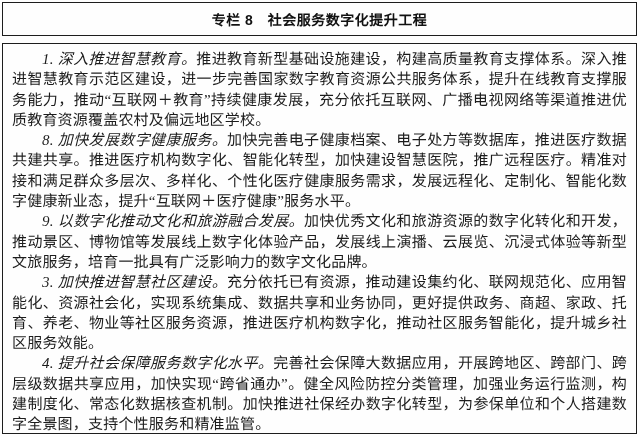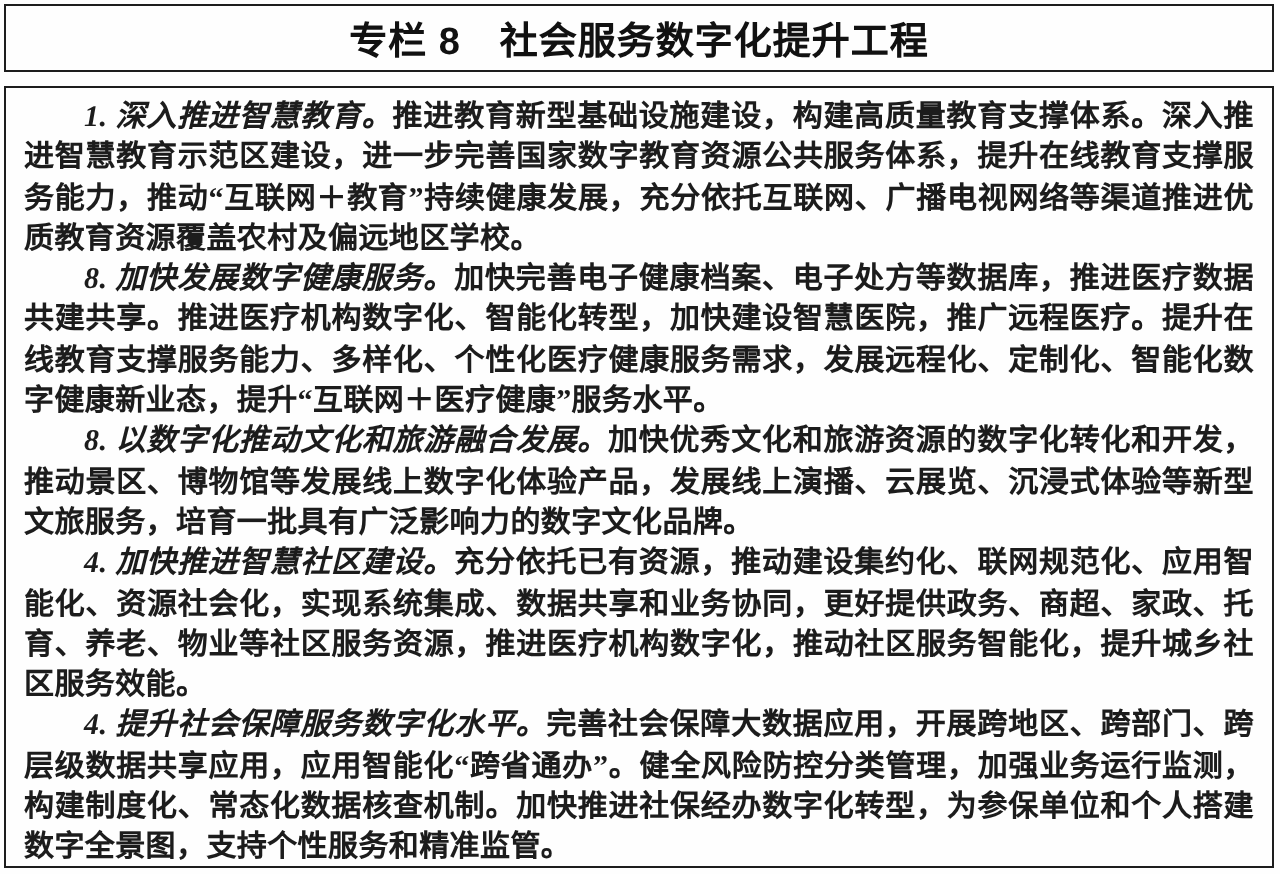--- a/index.html
+++ b/index.html
@@ -28,21 +28,21 @@
     border: 1.5px solid #1d1d1d;
     display: flex;
     align-items: center;
     justify-content: center;
     background: #fefefe;
   }
   .title {
     margin: 0;
     font-family: "Liberation Sans", sans-serif;
     font-weight: 700;
-    font-size: 19px;
+    font-size: 14px;
     letter-spacing: 0.5px;
     color: #111;
     white-space: nowrap;
   }
   .content-box {
     box-sizing: border-box;
     position: absolute;
     left: 2px;
     top: 43px;
     width: 635px;
@@ -54,43 +54,42 @@
   .para {
     margin: 0;
     font-size: 15px;
     line-height: 20.3px;
     text-align: justify;
     text-indent: 2em;
     letter-spacing: 0.2px;
   }
   .lead {
     font-style: italic; 
-    font-weight: 700;
+    font-weight: 400;
   }
   .body-text {
     font-style: normal;
-    font-weight: bold;
   }
 </style>
 </head>
 <body>
 
 <div class="page">
 
   <div class="title-box">
     <h1 class="title">专栏 8　社会服务数字化提升工程</h1>
   </div>
 
   <div class="content-box">
 
     <p class="para"><span class="lead">1. 深入推进智慧教育。</span><span class="body-text">推进教育新型基础设施建设，构建高质量教育支撑体系。深入推进智慧教育示范区建设，进一步完善国家数字教育资源公共服务体系，提升在线教育支撑服务能力，推动“互联网＋教育”持续健康发展，充分依托互联网、广播电视网络等渠道推进优质教育资源覆盖农村及偏远地区学校。</span></p>
 
-    <p class="para"><span class="lead">8. 加快发展数字健康服务。</span><span class="body-text">加快完善电子健康档案、电子处方等数据库，推进医疗数据共建共享。推进医疗机构数字化、智能化转型，加快建设智慧医院，推广远程医疗。提升在线教育支撑服务能力、多样化、个性化医疗健康服务需求，发展远程化、定制化、智能化数字健康新业态，提升“互联网＋医疗健康”服务水平。</span></p>
+    <p class="para"><span class="lead">8. 加快发展数字健康服务。</span><span class="body-text">加快完善电子健康档案、电子处方等数据库，推进医疗数据共建共享。推进医疗机构数字化、智能化转型，加快建设智慧医院，推广远程医疗。精准对接和满足群众多层次、多样化、个性化医疗健康服务需求，发展远程化、定制化、智能化数字健康新业态，提升“互联网＋医疗健康”服务水平。</span></p>
 
-    <p class="para"><span class="lead">8. 以数字化推动文化和旅游融合发展。</span><span class="body-text">加快优秀文化和旅游资源的数字化转化和开发，推动景区、博物馆等发展线上数字化体验产品，发展线上演播、云展览、沉浸式体验等新型文旅服务，培育一批具有广泛影响力的数字文化品牌。</span></p>
+    <p class="para"><span class="lead">9. 以数字化推动文化和旅游融合发展。</span><span class="body-text">加快优秀文化和旅游资源的数字化转化和开发，推动景区、博物馆等发展线上数字化体验产品，发展线上演播、云展览、沉浸式体验等新型文旅服务，培育一批具有广泛影响力的数字文化品牌。</span></p>
 
-    <p class="para"><span class="lead">4. 加快推进智慧社区建设。</span><span class="body-text">充分依托已有资源，推动建设集约化、联网规范化、应用智能化、资源社会化，实现系统集成、数据共享和业务协同，更好提供政务、商超、家政、托育、养老、物业等社区服务资源，推进医疗机构数字化，推动社区服务智能化，提升城乡社区服务效能。</span></p>
+    <p class="para"><span class="lead">3. 加快推进智慧社区建设。</span><span class="body-text">充分依托已有资源，推动建设集约化、联网规范化、应用智能化、资源社会化，实现系统集成、数据共享和业务协同，更好提供政务、商超、家政、托育、养老、物业等社区服务资源，推进医疗机构数字化，推动社区服务智能化，提升城乡社区服务效能。</span></p>
 
-    <p class="para"><span class="lead">4. 提升社会保障服务数字化水平。</span><span class="body-text">完善社会保障大数据应用，开展跨地区、跨部门、跨层级数据共享应用，应用智能化“跨省通办”。健全风险防控分类管理，加强业务运行监测，构建制度化、常态化数据核查机制。加快推进社保经办数字化转型，为参保单位和个人搭建数字全景图，支持个性服务和精准监管。</span></p>
+    <p class="para"><span class="lead">4. 提升社会保障服务数字化水平。</span><span class="body-text">完善社会保障大数据应用，开展跨地区、跨部门、跨层级数据共享应用，加快实现“跨省通办”。健全风险防控分类管理，加强业务运行监测，构建制度化、常态化数据核查机制。加快推进社保经办数字化转型，为参保单位和个人搭建数字全景图，支持个性服务和精准监管。</span></p>
 
   </div>
 
 </div>
 
 </body></html>

